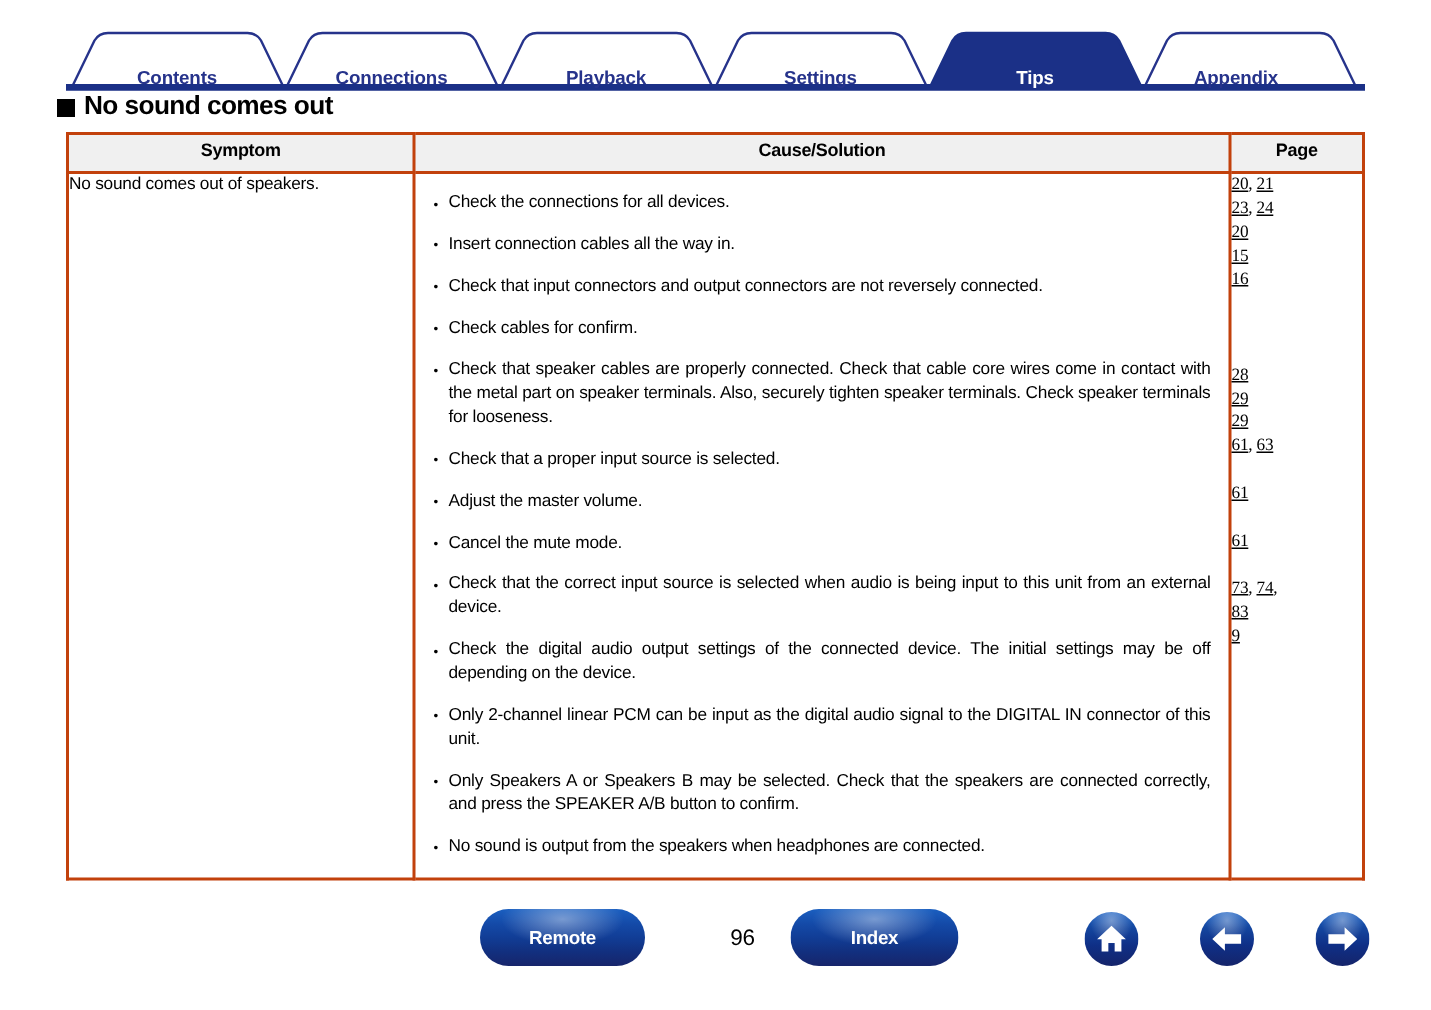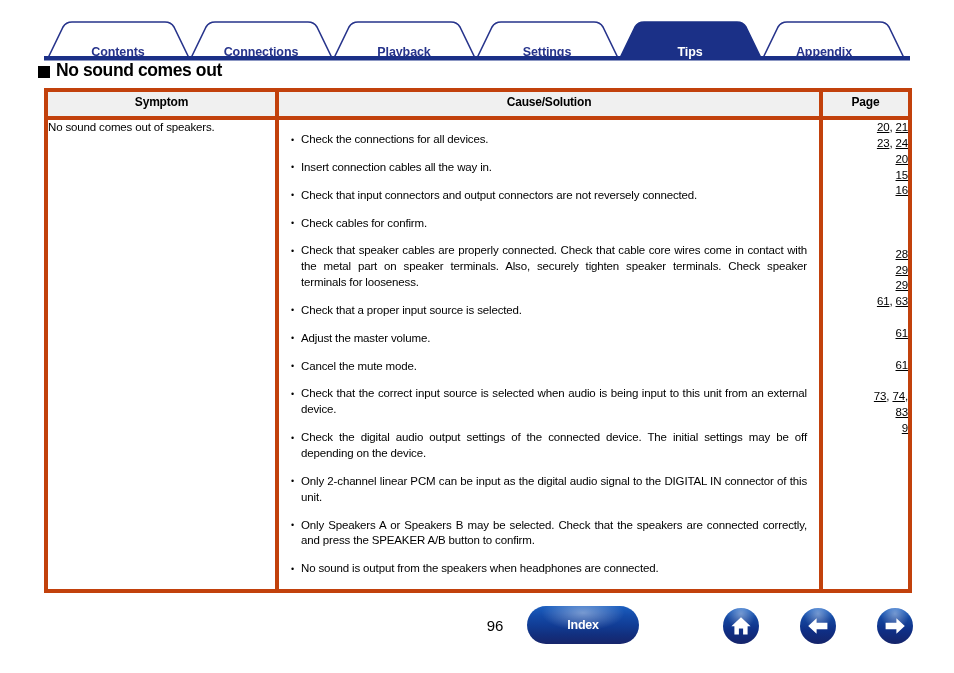--- a/index.html
+++ b/index.html
@@ -68,21 +68,21 @@
   
   #table {
     position: absolute;
     left: 44px;
     top: 88px;
     width: 866px;
     border-collapse: collapse;
     table-layout: fixed;
   }
   #table th, #table td {
-    border: 4px solid #c2410c;
+    border: 2px solid #c2410c;
     vertical-align: top;
     padding: 0;
   }
   #table thead th {
     background: #f0f0f0;
     text-align: center;
     font-size: 12px;
     font-weight: bold;
     letter-spacing: -0.2px;
     padding: 3px 0 4px 0;
@@ -97,21 +97,22 @@
     font-size: 11.5px;
     padding: 6px 4px 4px 5px;
     line-height: 1.38;
     letter-spacing: -0.15px;
   }
   td.cause-cell {
     padding: 5px 6px 5px 7px;
   }
   td.page-cell {
     padding: 5px 4px 5px 4px;
-    text-align: right;
+    text-align: left;
+    font-family: Liberation Serif, serif;
   }
 
   ul.bullets {
     list-style: none;
     margin: 0;
     padding: 0;
   }
   ul.bullets li {
     position: relative;
     padding-left: 10px;
@@ -297,20 +298,23 @@
             <span class="pl"><span class="pnum">73</span>, <span class="pnum">74</span>,</span>
             <span class="pl"><span class="pnum">83</span></span>
             <span class="pl"><span class="pnum">9</span></span>
           </div>
       </td>
     </tr>
   </tbody>
 </table>
 
 <div id="footer">
+  <div class="pill" id="pg-remote">
+    <span>Remote</span>
+  </div>
 
   <div id="pagenum">96</div>
 
   <div class="pill" id="pg-index">
     <span>Index</span>
   </div>
 
   <div class="circle-btn" id="cb-home">
     <svg width="22" height="20" viewBox="0 0 22 20">
       <path d="M11 1.2 L20.6 10.2 L17.6 10.2 L17.6 18.4 L13.1 18.4 L13.1 12.6 L8.9 12.6 L8.9 18.4 L4.4 18.4 L4.4 10.2 L1.4 10.2 Z" fill="#ffffff"></path>

